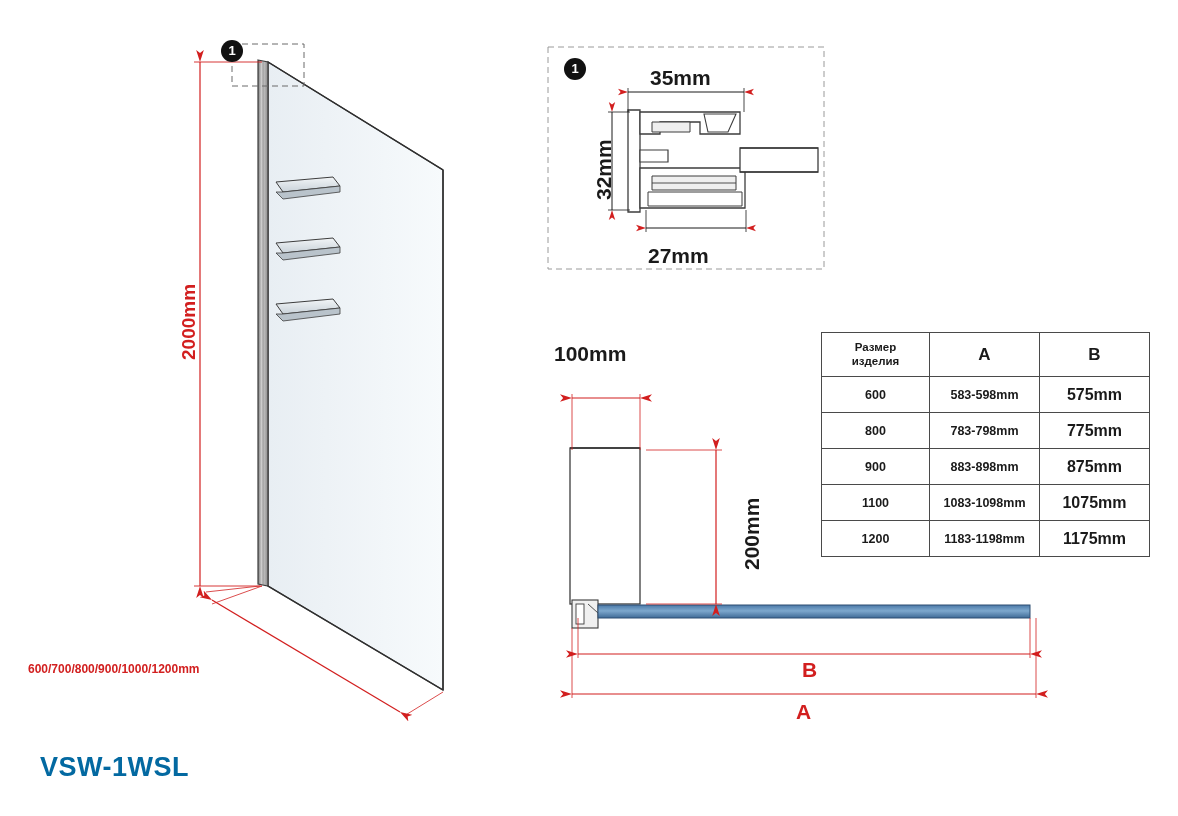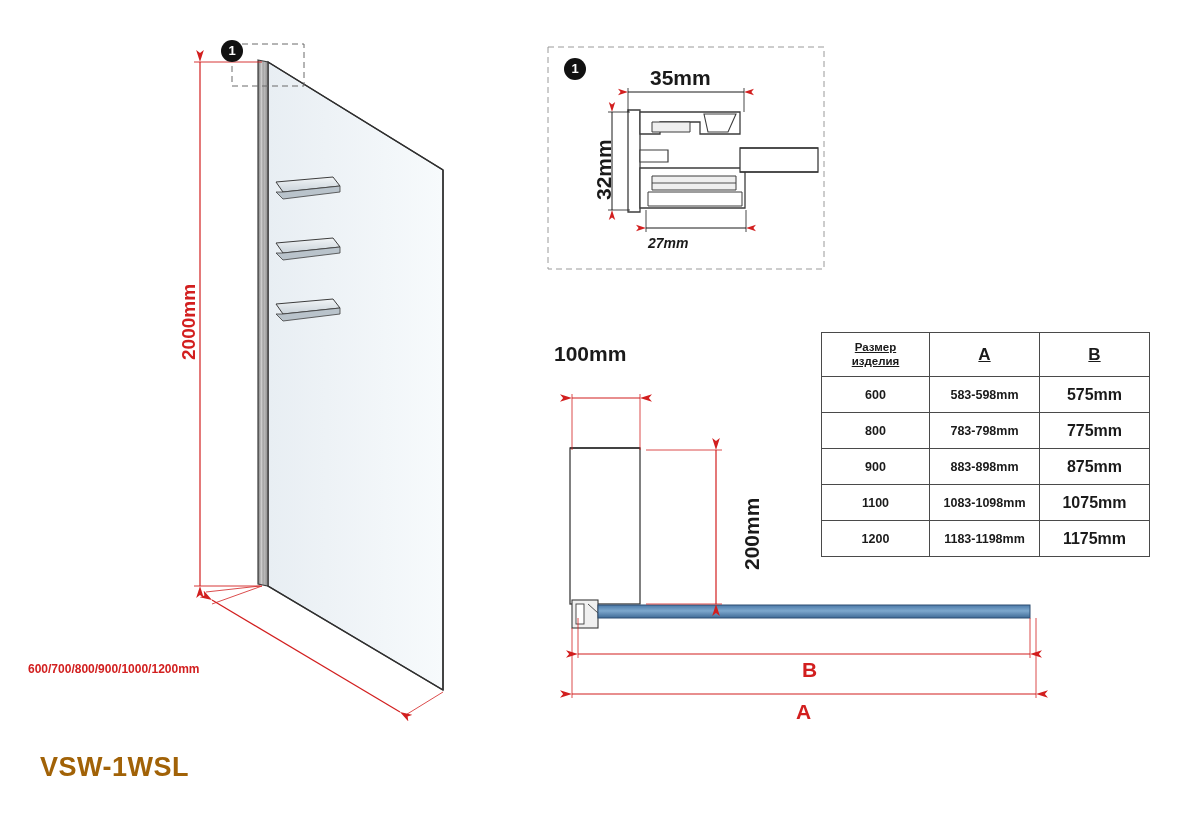--- a/index.html
+++ b/index.html
@@ -36,42 +36,42 @@
     text-align:center;
     padding:0;
     height:36px;
   }
   .dim-table th.c0 { width:108px; font-size:11.5px; font-weight:bold; line-height:1.15; padding:2px 4px; }
   .dim-table th.c1 { width:110px; font-size:17px; font-weight:bold; }
   .dim-table th.c2 { width:110px; font-size:17px; font-weight:bold; }
   .dim-table td.c0 { width:108px; font-weight:bold; font-size:12.5px; }
   .dim-table td.c1 { width:110px; font-weight:bold; font-size:12.5px; }
   .dim-table td.c2 { width:110px; font-weight:bold; font-size:16px; }
-  .dim-table tr.hdr th { height:44px;text-decoration:underline; }
+  .dim-table tr.hdr th { height:44px; }
 
   
   .bubble {
     position:absolute;
     width:22px; height:22px;
     border-radius:50%;
     background:#111;
     color:#fff;
     font-size:13px;
     font-weight:bold;
     line-height:22px;
     text-align:center;
   }
 
   
   .model-code {
     position:absolute;
     left:40px; top:752px;
     font-size:27px;
     font-weight:bold;
-    color:#a16207;
+    color:#0369a1;
     letter-spacing:0.5px;
   }
 
   .vert {
     transform:rotate(-90deg);
     transform-origin:left top;
   }
 </style>
 </head>
 <body>
@@ -206,21 +206,21 @@
 
   <div class="bubble" style="left:221px; top:40px;">1</div>
   <div class="bubble" style="left:564px; top:58px;">1</div>
 
   <div class="lbl vert" style="left:178px; top:360px; font-size:19px;">2000mm</div>
 
   <div class="lbl" style="left:28px; top:662px; font-size:12px;">600/700/800/900/1000/1200mm</div>
 
   <div class="lbl black" style="left:650px; top:66px; font-size:21px;text-align:center;">35mm</div>
   <div class="lbl black vert" style="left:592px; top:200px; font-size:21px;">32mm</div>
-  <div class="lbl black" style="left:648px; top:235px; font-size:14px;font-style:italic;">27mm</div>
+  <div class="lbl black" style="left:648px; top:244px; font-size:21px;">27mm</div>
 
   <div class="lbl black" style="left:554px; top:342px; font-size:21px;">100mm</div>
   <div class="lbl black vert" style="left:740px; top:570px; font-size:21px;">200mm</div>
   <div class="lbl" style="left:802px; top:658px; font-size:21px;">B</div>
   <div class="lbl" style="left:796px; top:700px; font-size:21px;">A</div>
 
   <table class="dim-table">
     <thead>
       <tr class="hdr">
         <th class="c0">

